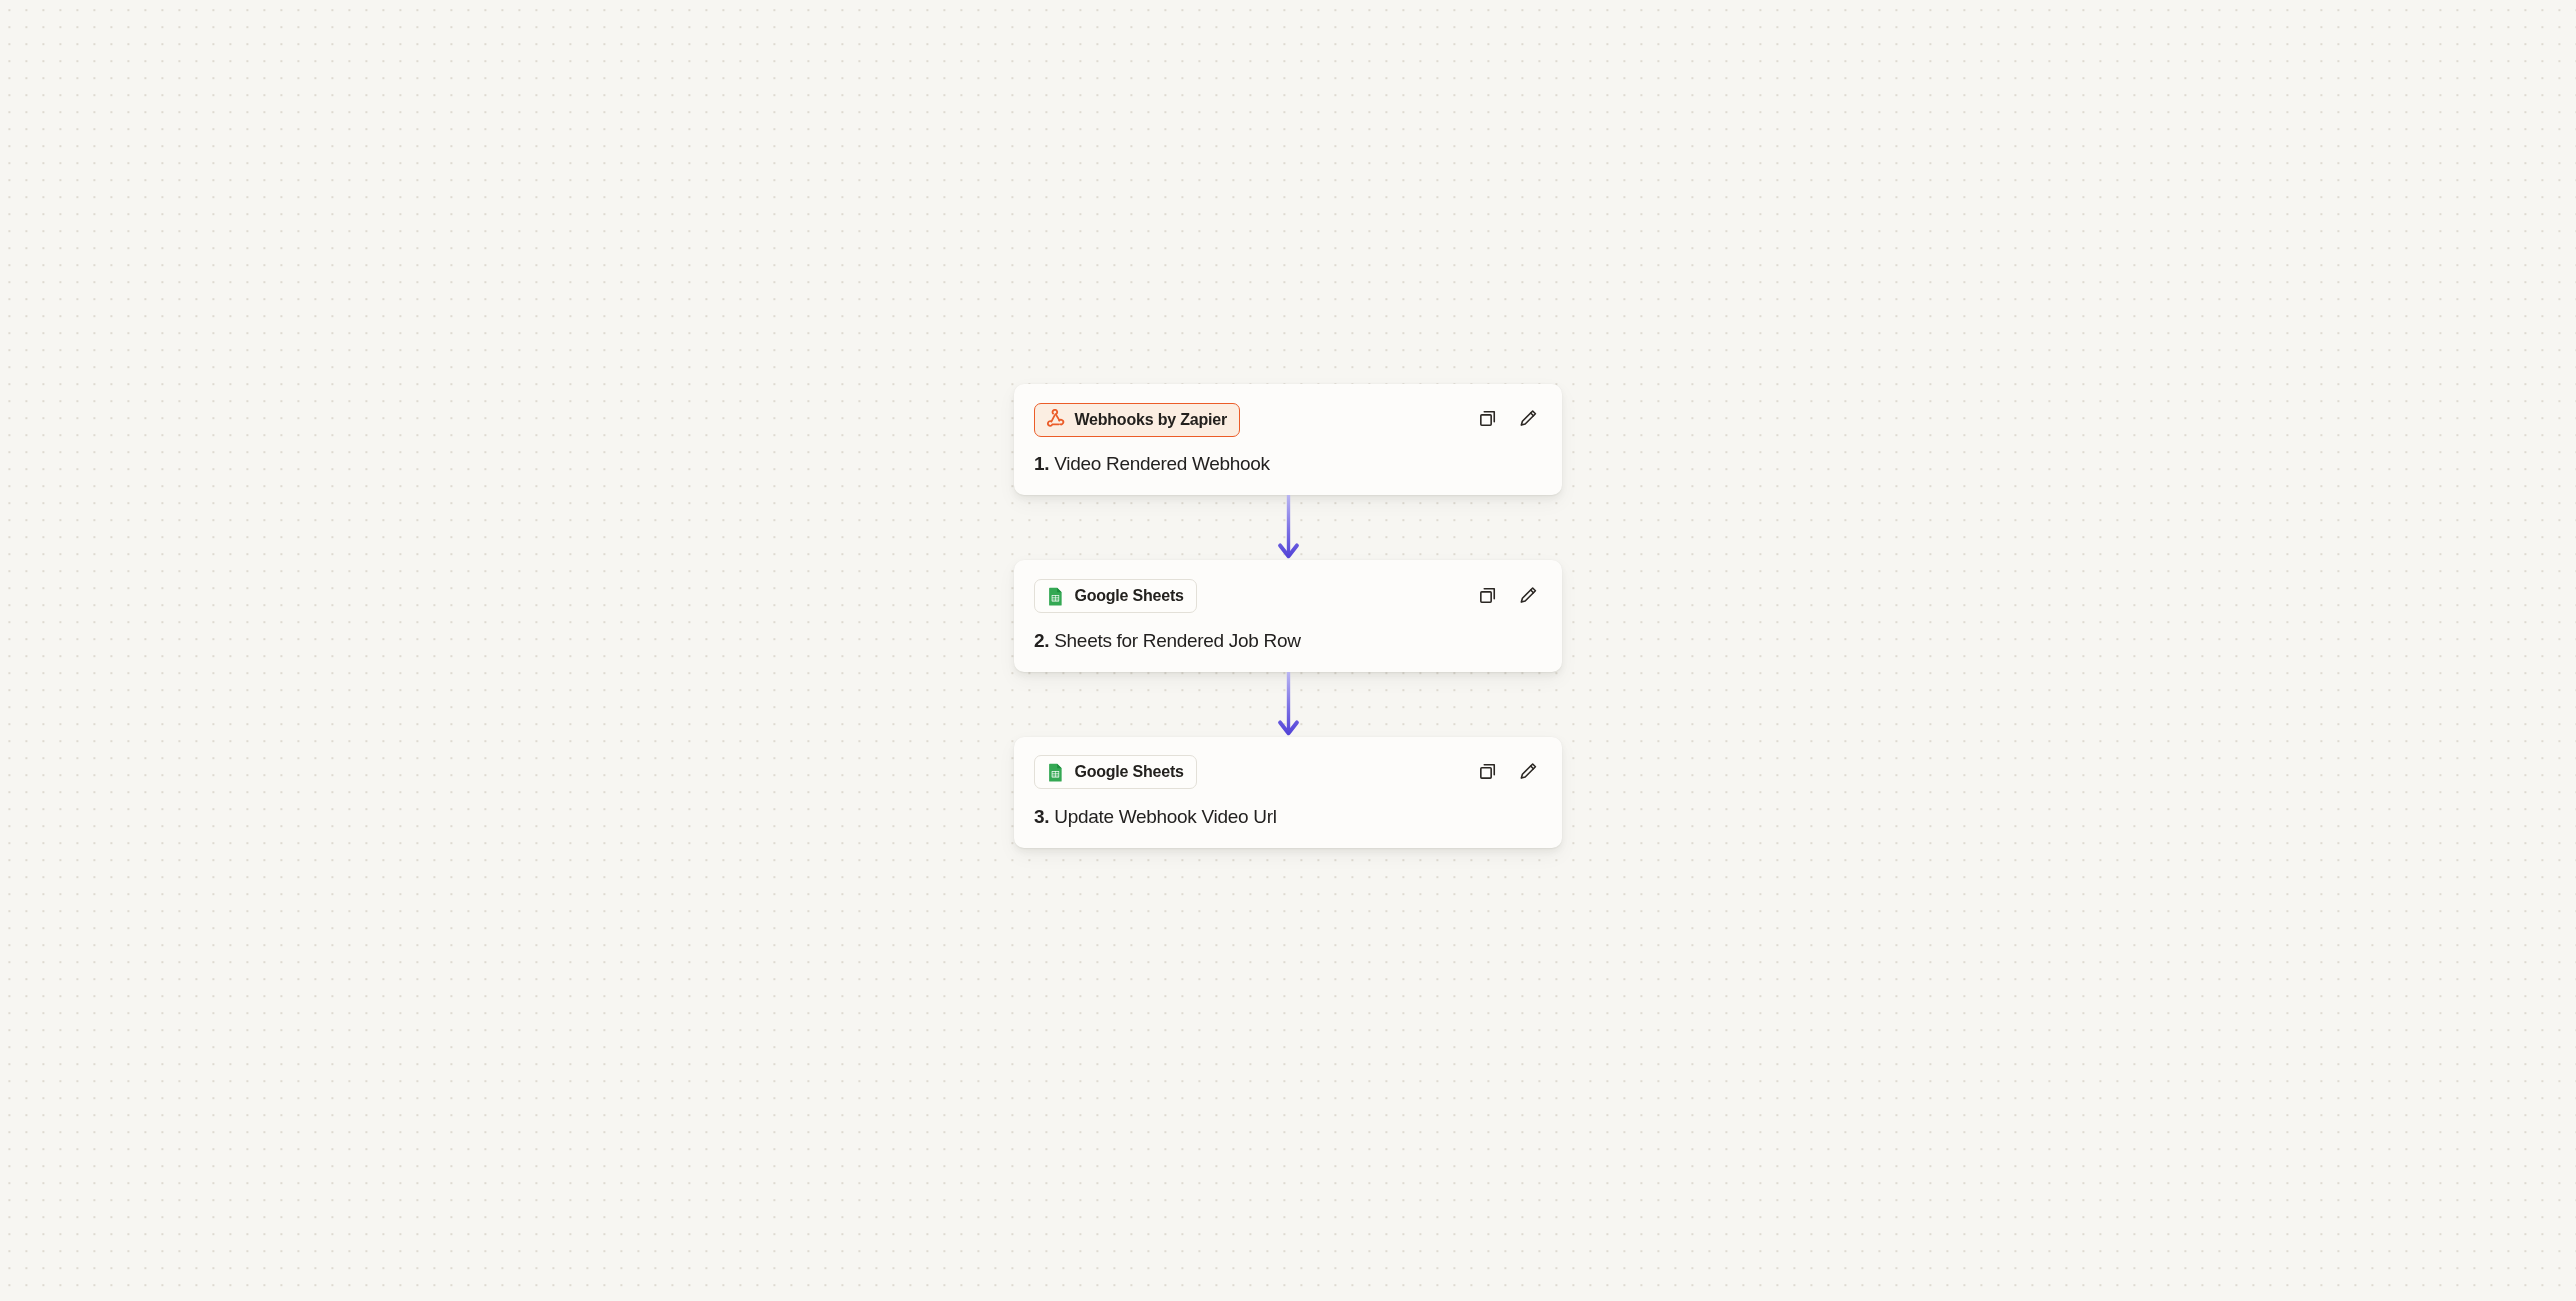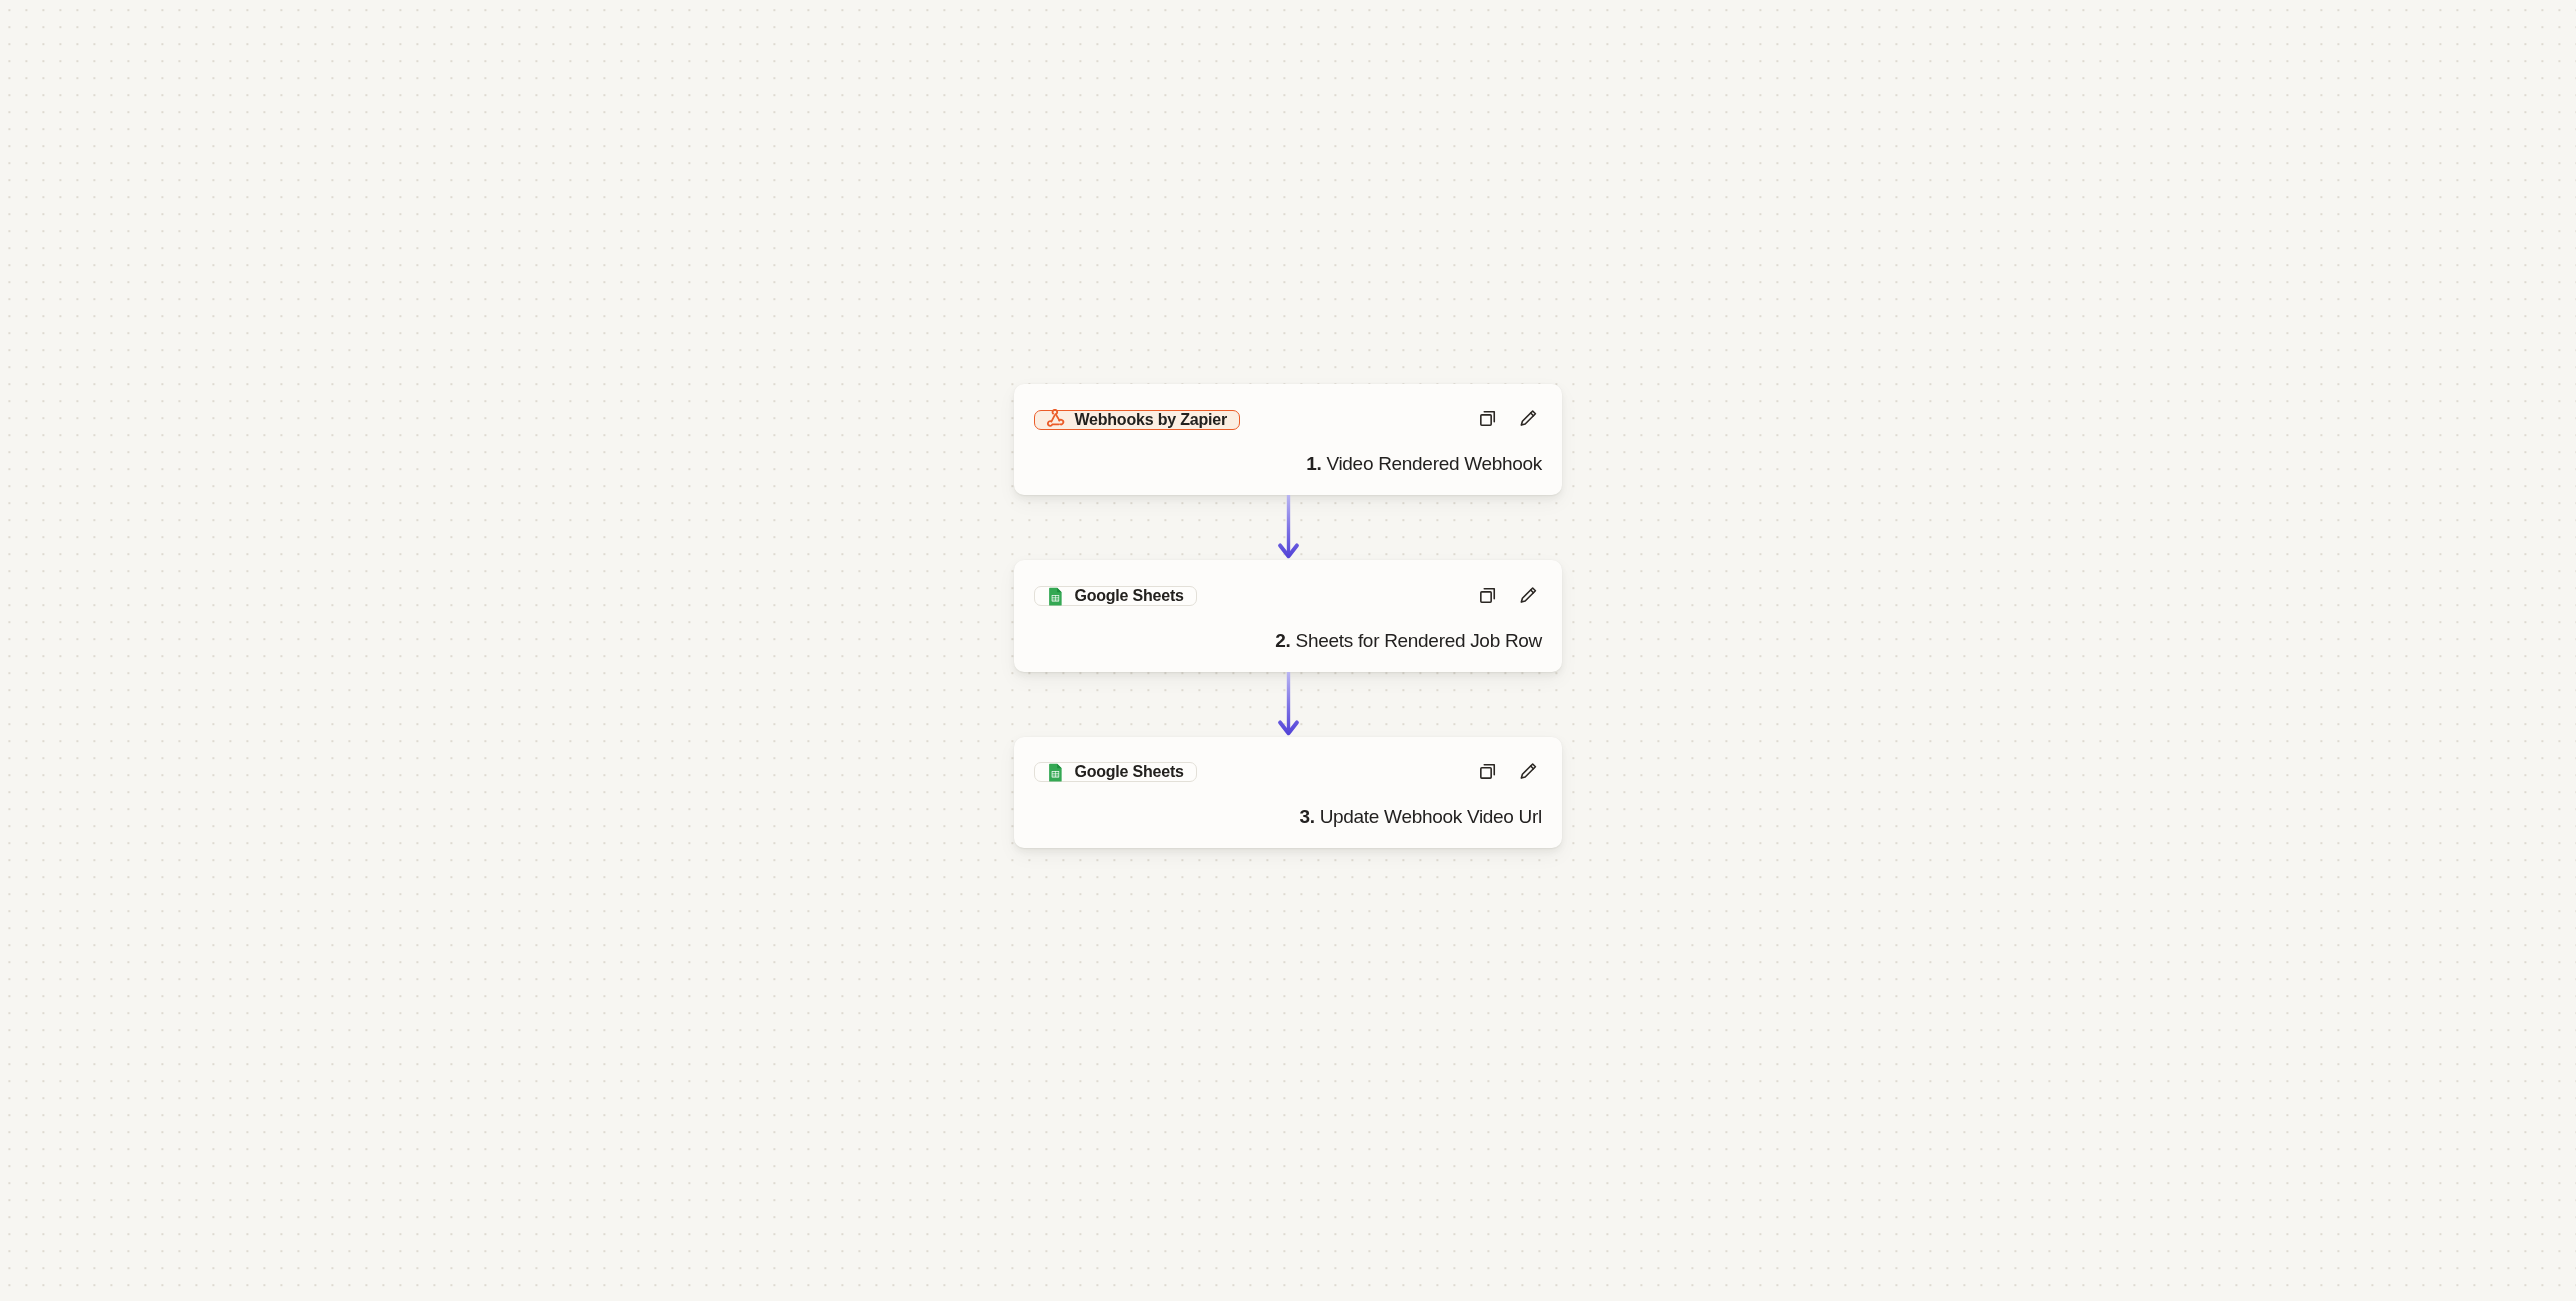--- a/index.html
+++ b/index.html
@@ -52,21 +52,21 @@
     align-items: center;
     justify-content: space-between;
     height: 35px;
   }
 
   
   .app-badge {
     display: inline-flex;
     align-items: center;
     gap: 8.4px;
-    height: 20px;
+    height: 34px;
     box-sizing: border-box;
     padding: 0 12.3px 0 10px;
     border-radius: 7px;
     border: 1.2px solid #e3e0d8;
     background: #fefdfb;
   }
   .app-badge.accent-orange {
     border: 1.7px solid #eb5c28;
     background: #fbeee2;
   }
@@ -106,21 +106,20 @@
   }
 
   
   .step-title {
     margin-top: 17px;
     font-size: 19px;
     line-height: 1.1;
     color: #232120;
     letter-spacing: -0.3px;
     white-space: nowrap;
-    text-align: right;
   }
   .step-title .step-num {
     font-weight: 700;
   }
   .step-title .step-name {
     font-weight: 400;
   }
 
   
   .connector {

